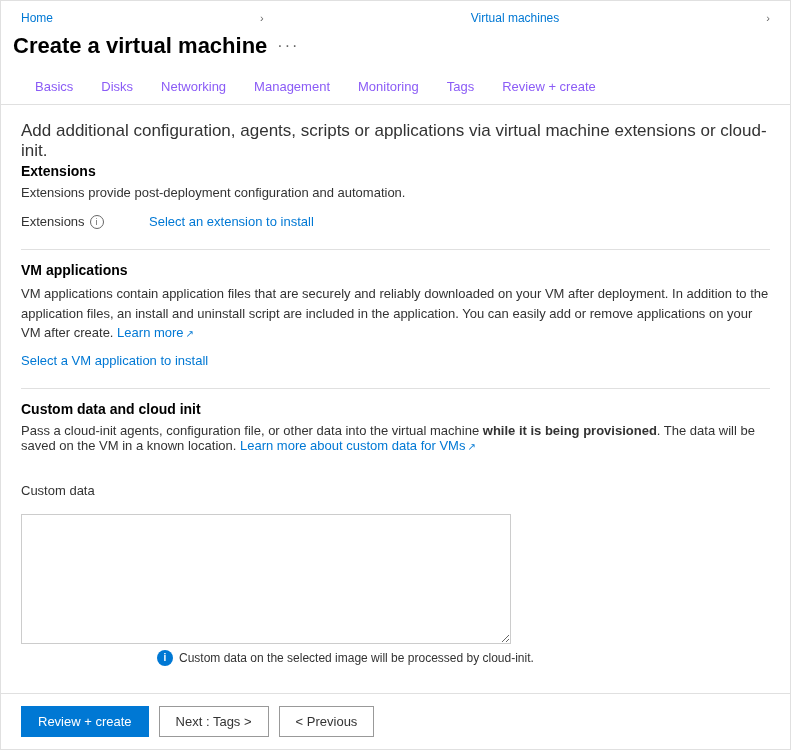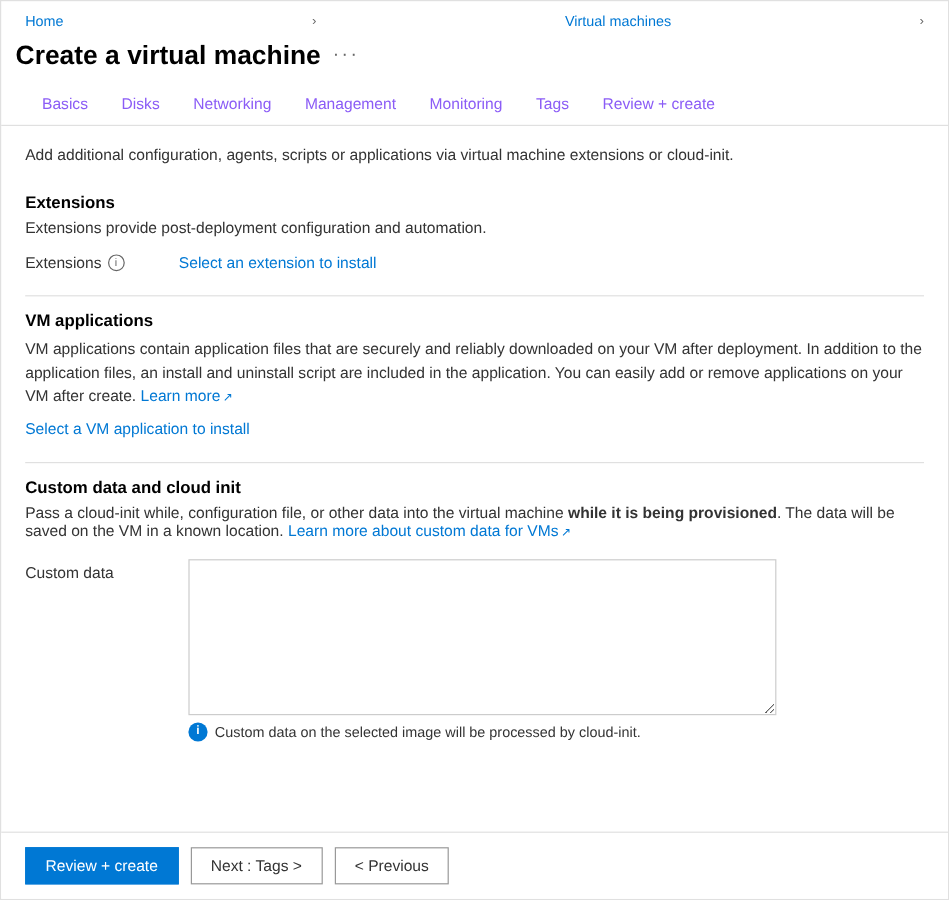--- a/index.html
+++ b/index.html
@@ -71,23 +71,23 @@
     .tab.active {
       color: #0078d4;
       border-bottom: 2px solid #0078d4;
       font-weight: 600;
     }
     .main-content {
       padding: 16px 20px;
       flex: 1;
     }
     .section-desc {
-      font-size: 13px;
-      color: #333;
-      margin-bottom: 24px;
+      font-size: 17px;
+      color: #333;
+      margin-bottom: 2px;
     }
     .section-title {
       font-size: 14px;
       font-weight: 600;
       color: #000;
       margin-bottom: 6px;
     }
     .section-subdesc {
       font-size: 13px;
       color: #333;
@@ -137,21 +137,22 @@
       line-height: 1.5;
       margin-bottom: 10px;
     }
     .custom-data-section {
       margin-top: 8px;
     }
     .custom-data-row {
       display: flex;
       align-items: flex-start;
       gap: 16px;
-      margin-top: 16px;
+      margin-top: 26px;
+      flex-direction: column;
     }
     .custom-data-label {
       font-size: 13px;
       color: #333;
       min-width: 120px;
       padding-top: 4px;
     }
     .custom-data-textarea {
       width: 490px;
       height: 130px;
@@ -268,21 +269,21 @@
         <a class="link"> <span>Learn more</span><span class="external-icon">↗</span></a>
       </p>
       <a class="link">Select a VM application to install</a>
     </div>
 
     <hr class="divider-section">
 
     <div class="custom-data-section">
       <div class="section-title">Custom data and cloud init</div>
       <p class="section-subdesc">
-        <span>Pass a cloud-init while, configuration file, or other data into the virtual machine </span><strong>while it is being provisioned</strong><span>. The data will be saved on the VM in a known location.</span>
+        <span>Pass a cloud-init agents, configuration file, or other data into the virtual machine </span><strong>while it is being provisioned</strong><span>. The data will be saved on the VM in a known location.</span>
         <a class="link"> <span>Learn more about custom data for VMs</span><span class="external-icon">↗</span></a>
       </p>
       <div class="custom-data-row">
         <div class="custom-data-label">Custom data</div>
         <textarea class="custom-data-textarea" style=""></textarea>
       </div>
       <div class="info-note">
         <span class="info-circle">i</span>
         <span>Custom data on the selected image will be processed by cloud-init.</span>
       </div>

